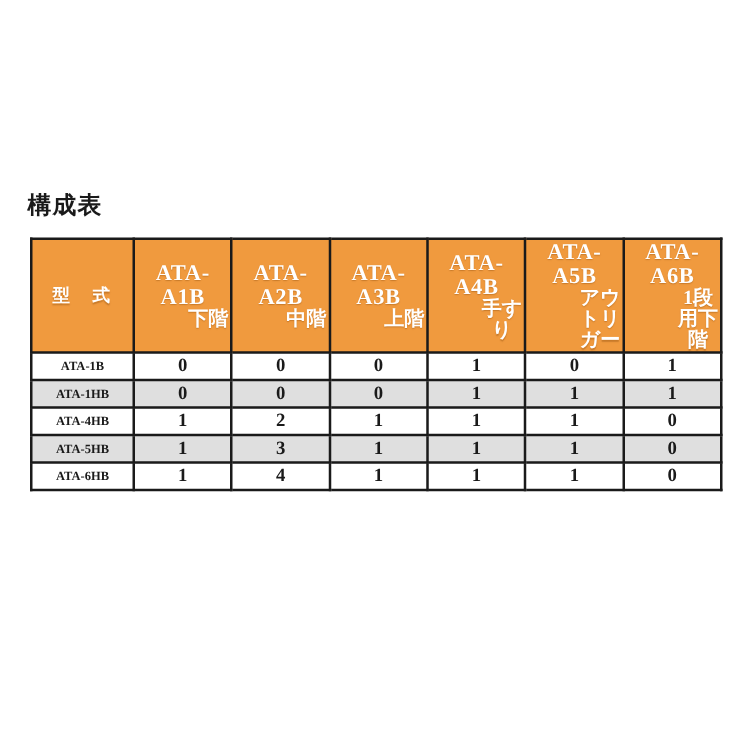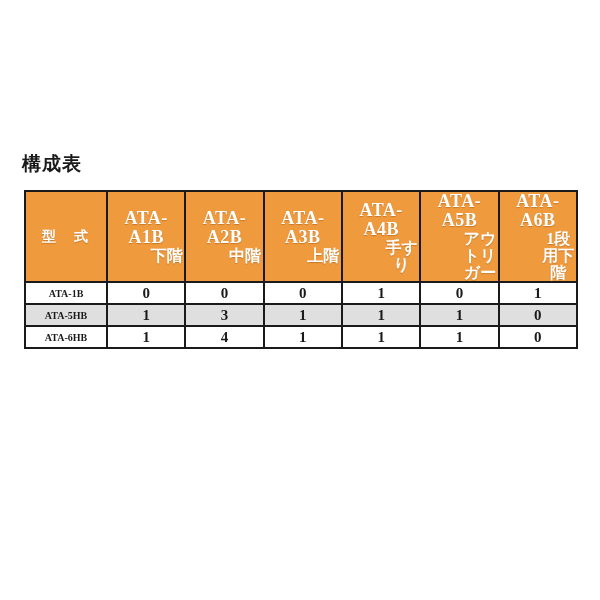--- a/index.html
+++ b/index.html
@@ -124,20 +124,38 @@
     <tr>
           <th class="model">ATA-1B</th>
           <td>0</td>
           <td>0</td>
           <td>0</td>
           <td>1</td>
           <td>0</td>
           <td>1</td>
         </tr>
         <tr>
+          <th class="model">ATA-1HB</th>
+          <td>0</td>
+          <td>0</td>
+          <td>0</td>
+          <td>1</td>
+          <td>1</td>
+          <td>1</td>
+        </tr>
+        <tr>
+          <th class="model">ATA-4HB</th>
+          <td>1</td>
+          <td>2</td>
+          <td>1</td>
+          <td>1</td>
+          <td>1</td>
+          <td>0</td>
+        </tr>
+        <tr>
           <th class="model">ATA-5HB</th>
           <td>1</td>
           <td>3</td>
           <td>1</td>
           <td>1</td>
           <td>1</td>
           <td>0</td>
         </tr>
         <tr>
           <th class="model">ATA-6HB</th>

